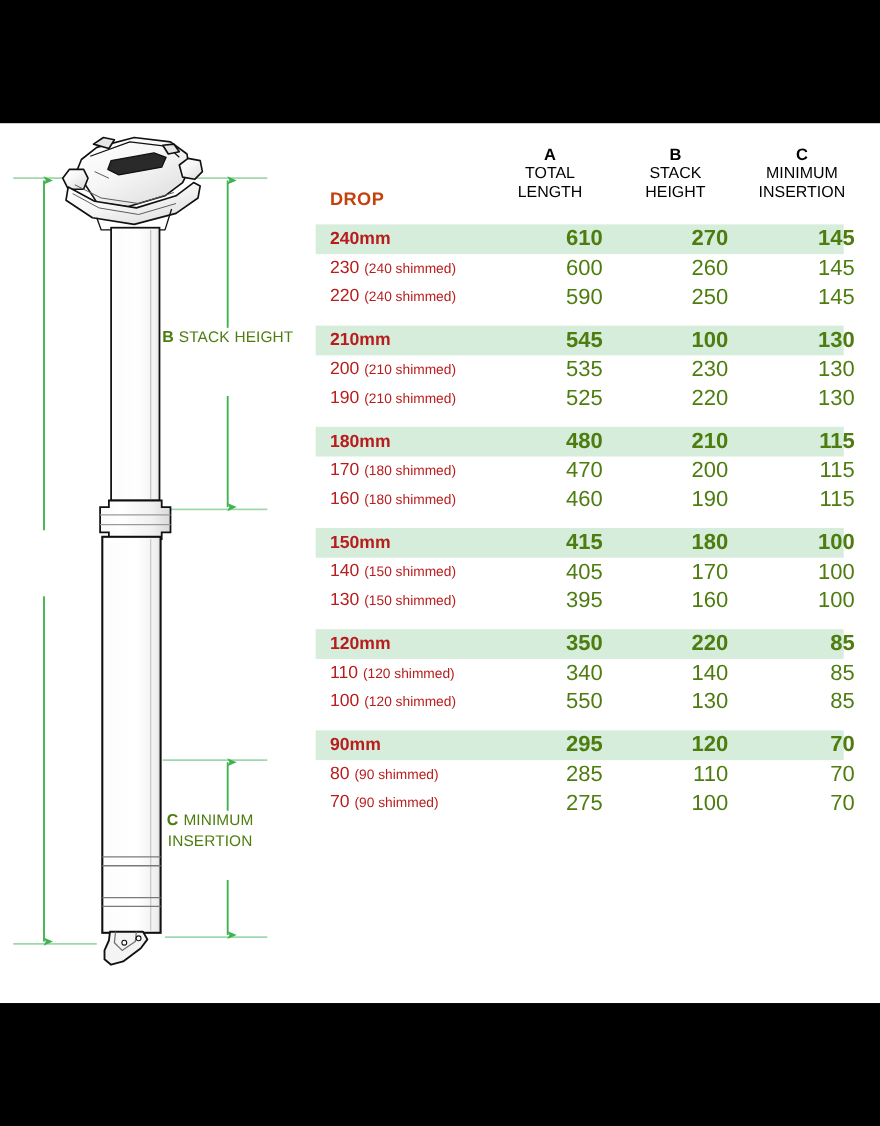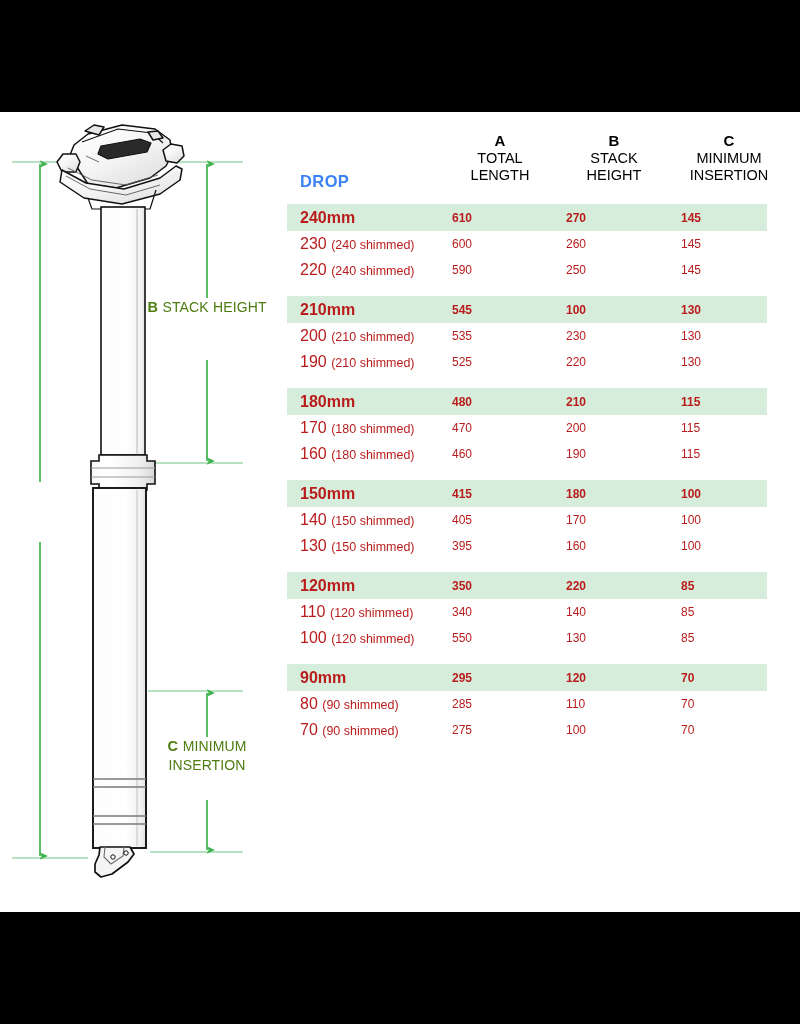--- a/index.html
+++ b/index.html
@@ -23,49 +23,49 @@
   .dimlabel{
     position:absolute;text-align:center;color:#4d7c0f;
     font-family:"Liberation Sans", sans-serif;
     line-height:1.16;
   }
   .dimlabel .letter{font-weight:bold;font-size:14.5px;letter-spacing:.2px;}
   .dimlabel .words{font-size:14px;letter-spacing:.1px;white-space:nowrap;}
 
   #label-b{left:147px;top:186px;width:120px;}
   #label-a{left:0px;top:370px;width:100px;}
-  #label-c{left:146px;top:625px;width:122px;}
+  #label-c{left:130px;top:625px;width:122px;}
 
   
   .table{position:absolute;left:287px;top:0;width:480px;}
 
   .thead{position:relative;height:92px;}
   .th-col{
     position:absolute;top:20px;text-align:center;color:#000;line-height:1.2;
   }
   .th-col .letter{display:block;font-weight:bold;font-size:15px;}
   .th-col .l1,.th-col .l2{display:block;font-size:14.5px;white-space:nowrap;}
   .th-drop{
     position:absolute;left:13px;top:60px;font-weight:bold;font-size:16.5px;
-    letter-spacing:.4px;color:#3b82f6;
+    letter-spacing:.4px;color:#c2410c;
   }
 
   .group{margin-bottom:13px;}
   .row{
     position:relative;height:26px;display:flex;align-items:center;
   }
   .row.head{background:#d5edda;height:27px;}
   .row .c-drop{
     position:absolute;left:13px;white-space:nowrap;color:#b91c1c;
   }
   .row.head .c-drop{font-weight:bold;font-size:16px;}
   .row.sub .c-drop{font-size:16px;}
   .row.sub .c-drop .shim{font-size:12.5px;}
   .row .c-num{
-    position:absolute;text-align:left;width:96px;color:#b91c1c;font-size:12px;
+    position:absolute;text-align:right;width:96px;color:#4d7c0f;font-size:20px;
   }
   .row.head .c-num{font-weight:bold;}
   .col-a{left:165px;}
   .col-b{left:279px;}
   .col-c{left:394px;}
 </style>
 </head>
 <body>
 
 <div class="bar-top"></div>

